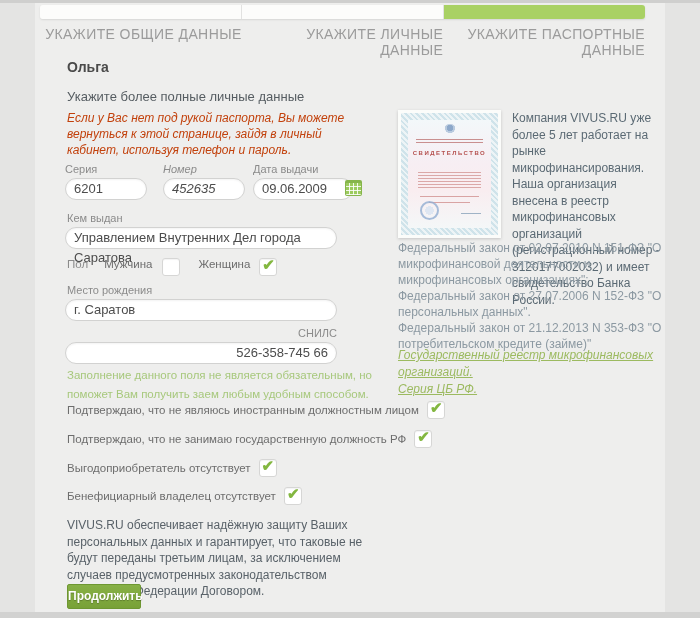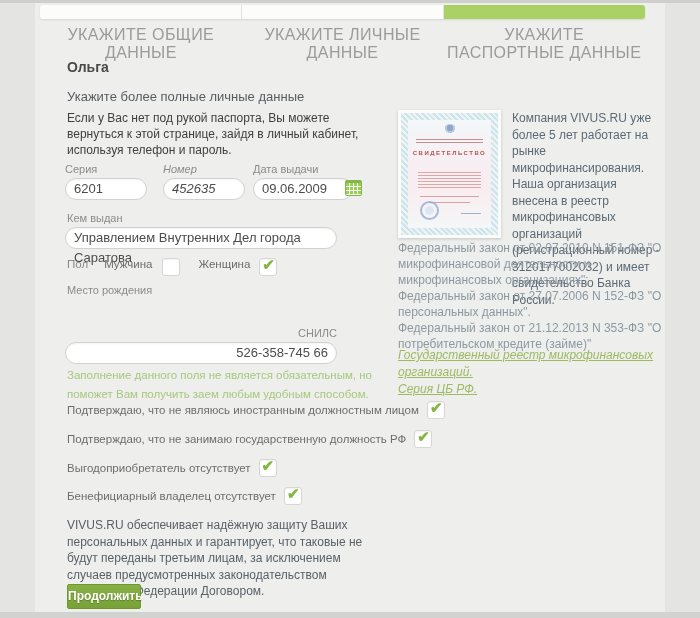--- a/index.html
+++ b/index.html
@@ -14,27 +14,27 @@
   .content-col { position:absolute; left:35px; top:3px; width:630px; height:610px; background:#eeeeed; }
   .bottom-strip { position:absolute; left:0; top:612px; width:700px; height:6px; background:#d2d2d1; }
 
   
   .progress { position:absolute; left:40px; top:5px; width:605px; height:14px;
     display:flex; border-radius:3px; overflow:hidden; box-shadow:0 1px 2px rgba(0,0,0,0.10); }
   .seg { flex:1; background:#fcfcfb; border-right:1px solid #e2e2e1; }
   .seg:last-child { border-right:none; }
   .seg.active { background:#a9d164; }
   .progress-labels { position:absolute; left:40px; top:26px; width:605px; display:flex; }
-  .progress-labels div { flex:1; text-align:center; font-size:16px; color:#9b9b9b; letter-spacing:0.4px; }
+  .progress-labels div { flex:1; text-align:right; font-size:14px; color:#9b9b9b; letter-spacing:0.4px; }
 
   .abs { position:absolute; }
 
   .name { left:67px; top:59px; font-size:14px; font-weight:bold; color:#4a4a4a; }
   .subtitle { left:67px; top:89px; font-size:13px; color:#565d62; }
-  .intro { left:67px; top:110px; width:300px; font-size:12px; line-height:16px; color:#404040; }
+  .intro { left:67px; top:110px; width:300px; font-size:12px; line-height:16px; color:#c2410c;font-style:italic; }
 
   .lbl { font-size:11px; color:#8b8b8b; display:block; margin-bottom:3px; }
   .input {
     background:#fff; border:1px solid #d2d2d1; border-radius:11px;
     height:22px; line-height:20px; padding:0 8px; font-size:13px; color:#4c4c4c;
     box-shadow:inset 0 1px 2px rgba(0,0,0,0.05); display:block;
   }
   .fld-sm .input { width:82px; }
   .input.wide { width:272px; }
 
@@ -152,20 +152,21 @@
     <span style="margin-left:16px">Мужчина</span>
     <span class="checkbox" style="margin-left:10px"></span>
     <span style="margin-left:18px">Женщина</span>
     <span class="checkbox" style="margin-left:9px">
         <span class="check-glyph">✔</span>
       </span>
   </div>
 
   <div class="abs" style="left:65px; top:284px;">
     <span class="lbl" style="margin-left:2px">Место рождения</span>
+    <span class="input wide">г. Саратов</span>
   </div>
 
   <div class="abs" style="left:65px; top:327px;text-align:right;">
     <span class="lbl" style="margin-left:2px">СНИЛС</span>
     <span class="input wide">526-358-745 66</span>
   </div>
 
   <p class="abs hint">Заполнение данного поля не является обязательным, но поможет Вам получить заем любым удобным способом.</p>
 
   <div class="abs confirm-row" style="top:401px;">

